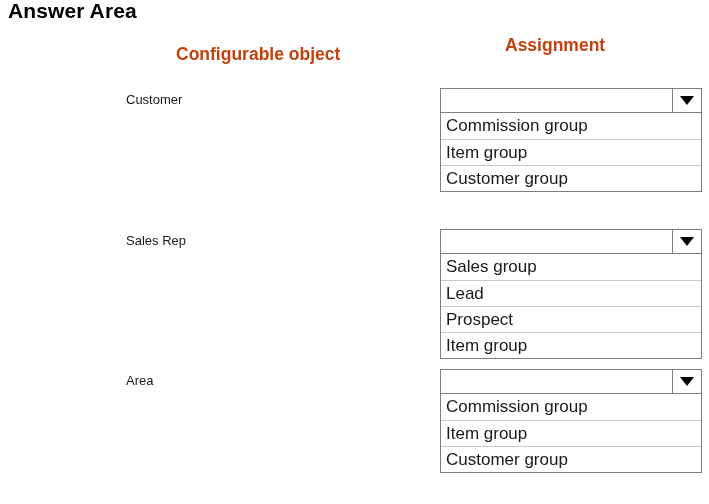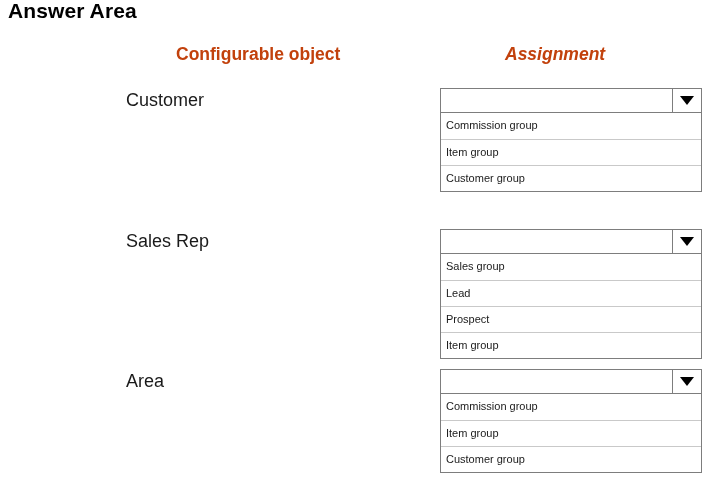--- a/index.html
+++ b/index.html
@@ -44,39 +44,38 @@
     color: #c2410c;
     white-space: nowrap;
     line-height: 22px;
   }
   .col-header.configurable {
     left: 176px;
     top: 43px;
   }
   .col-header.assignment {
     left: 505px;
-    top: 43px;
-    font-style: italic;
+    top: 34px;
   }
 
   
   .row {
     position: absolute;
     left: 0;
     width: 709px;
   }
   .row-1 { top: 88px; }
   .row-2 { top: 229px; }
   .row-3 { top: 369px; }
 
   .row-label {
     position: absolute;
     left: 126px;
     top: 0px;
-    font-size: 18px;
+    font-size: 13px;
     color: #1a1a1a;
     white-space: nowrap;
     line-height: 24px;
   }
 
   
   .dropdown {
     position: absolute;
     left: 440px;
     top: 0px;
@@ -128,21 +127,21 @@
   .dropdown-options {
     border: 1px solid #7d7d7d;
     border-top: none;
     background: #ffffff;
     box-sizing: border-box;
   }
 
   .dropdown-option {
     height: 26px;
     line-height: 25px;
-    font-size: 11px;
+    font-size: 17px;
     color: #1a1a1a;
     padding-left: 5px;
     border-top: 1px solid #c9c9c9;
     background: #ffffff;
     white-space: nowrap;
     overflow: hidden;
     box-sizing: border-box;
   }
   .dropdown-option:first-child {
     border-top: none;

